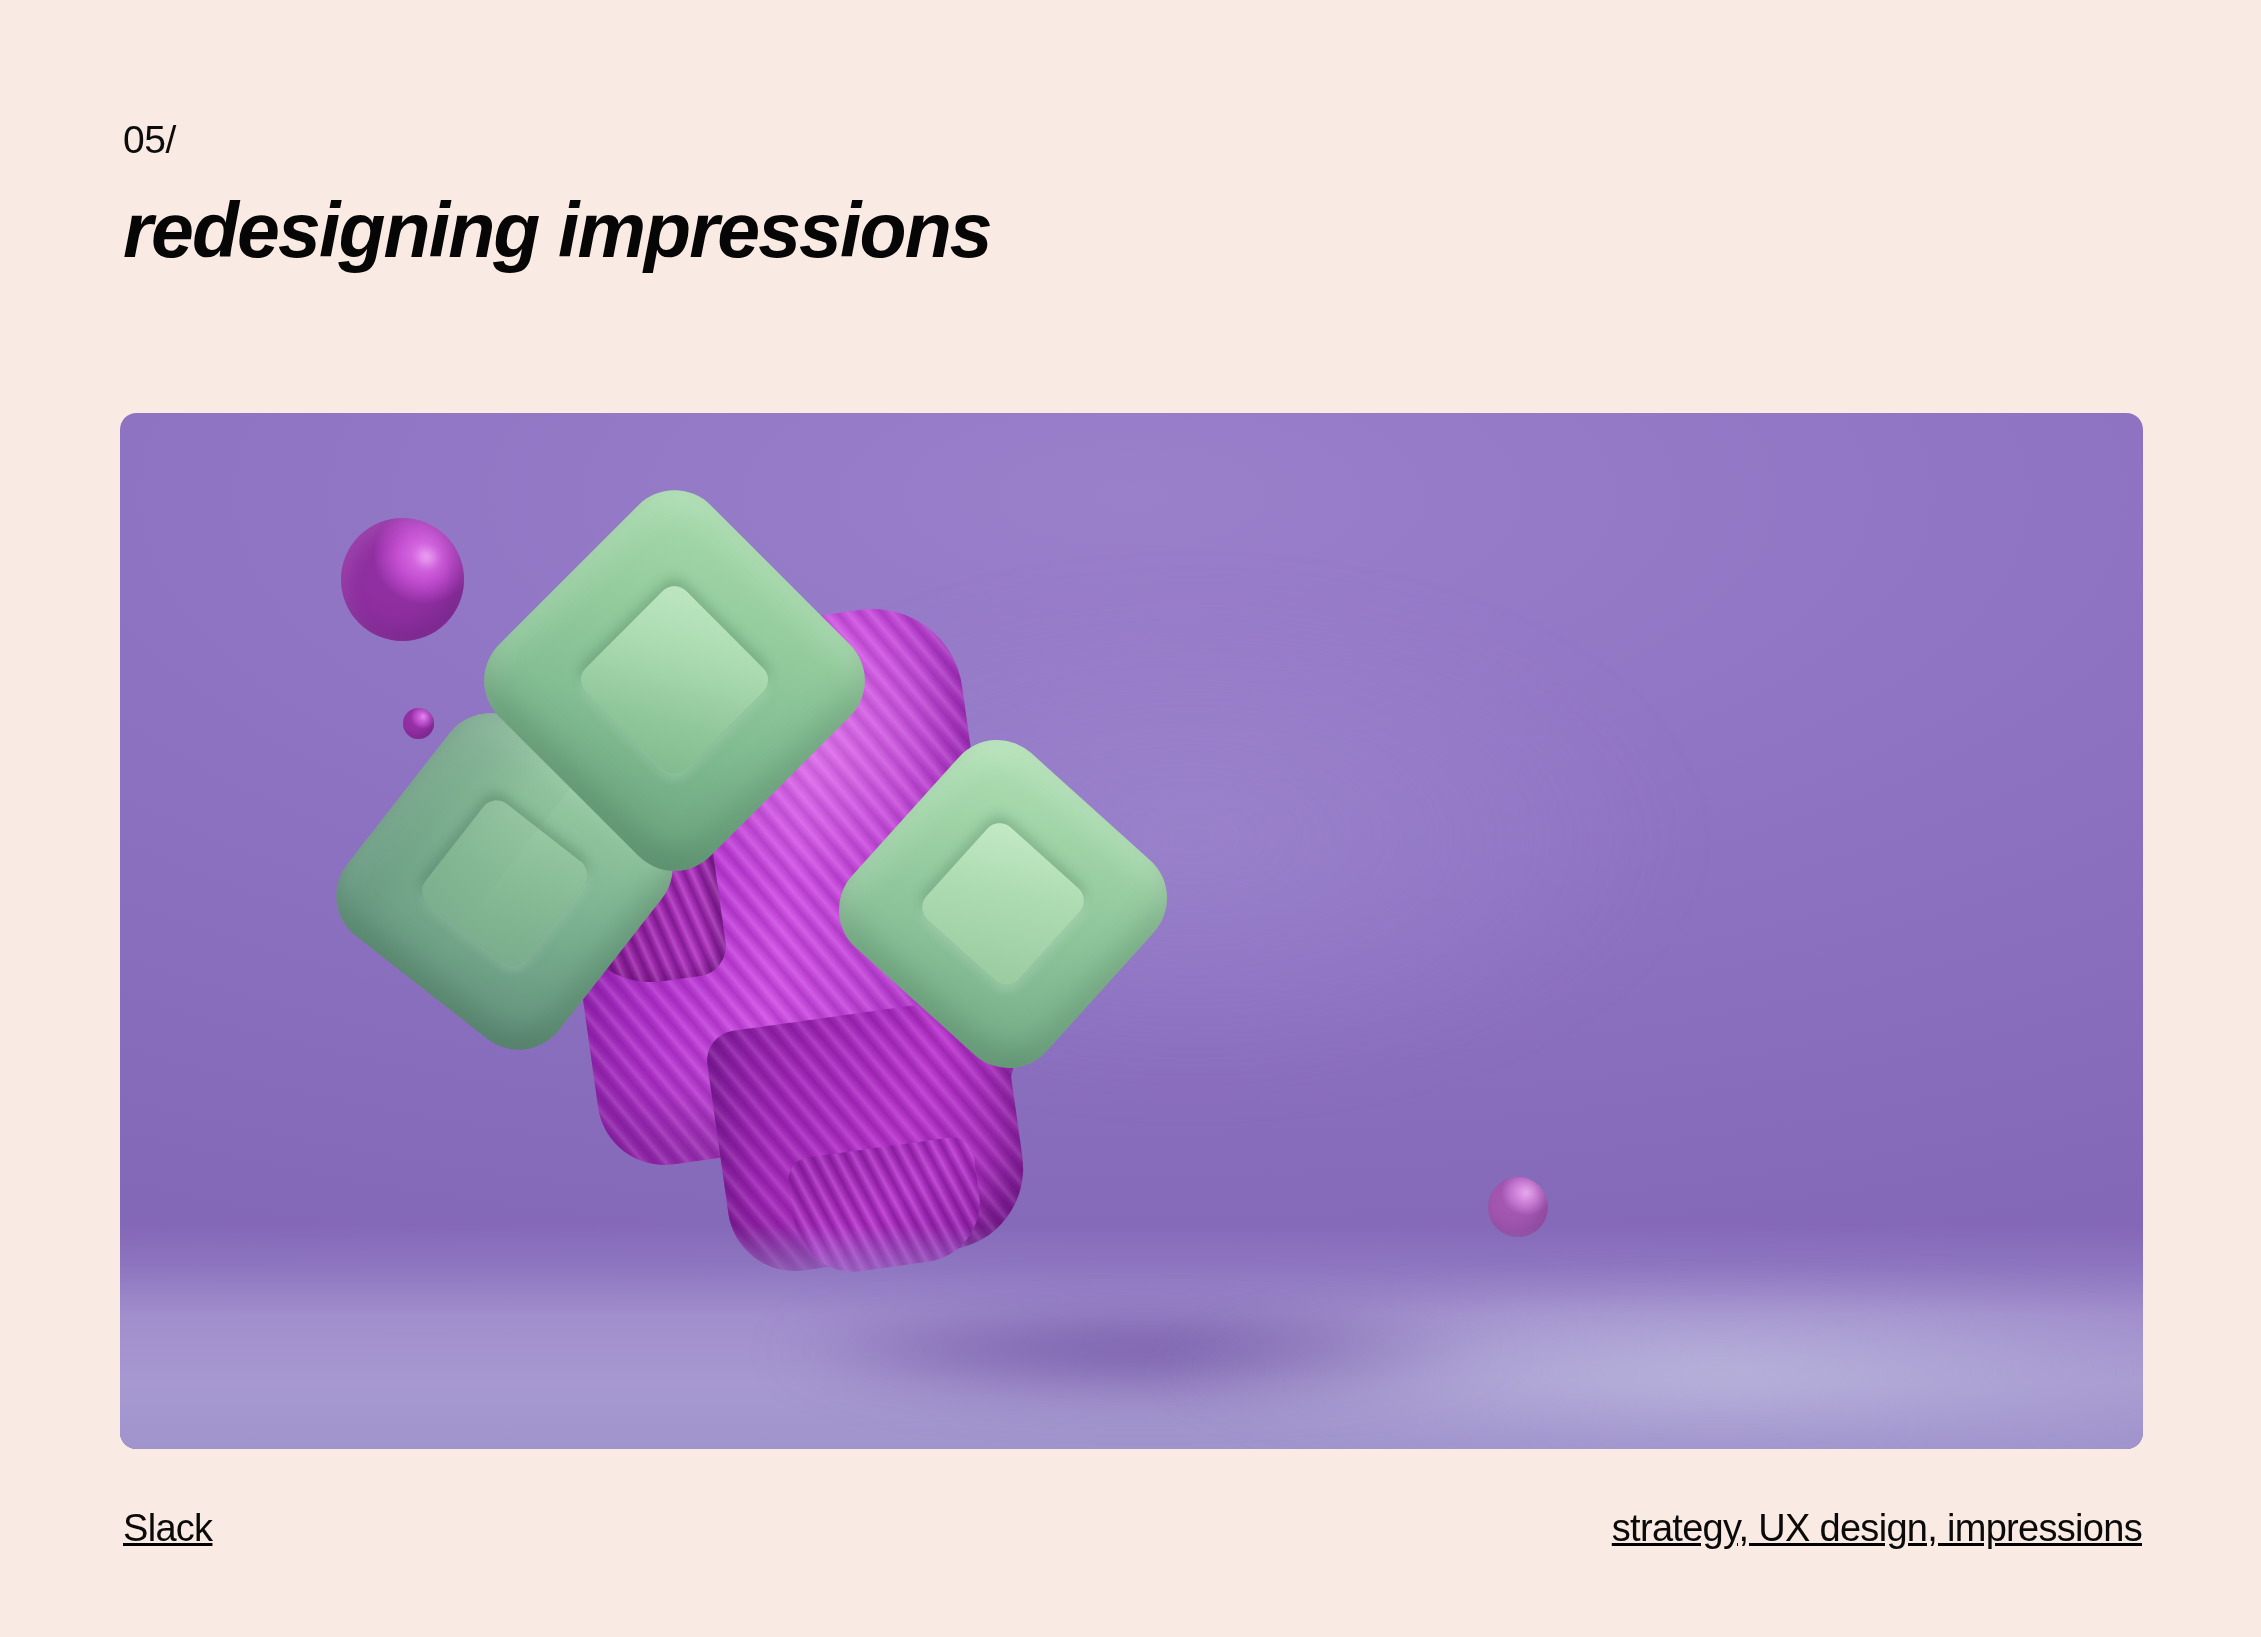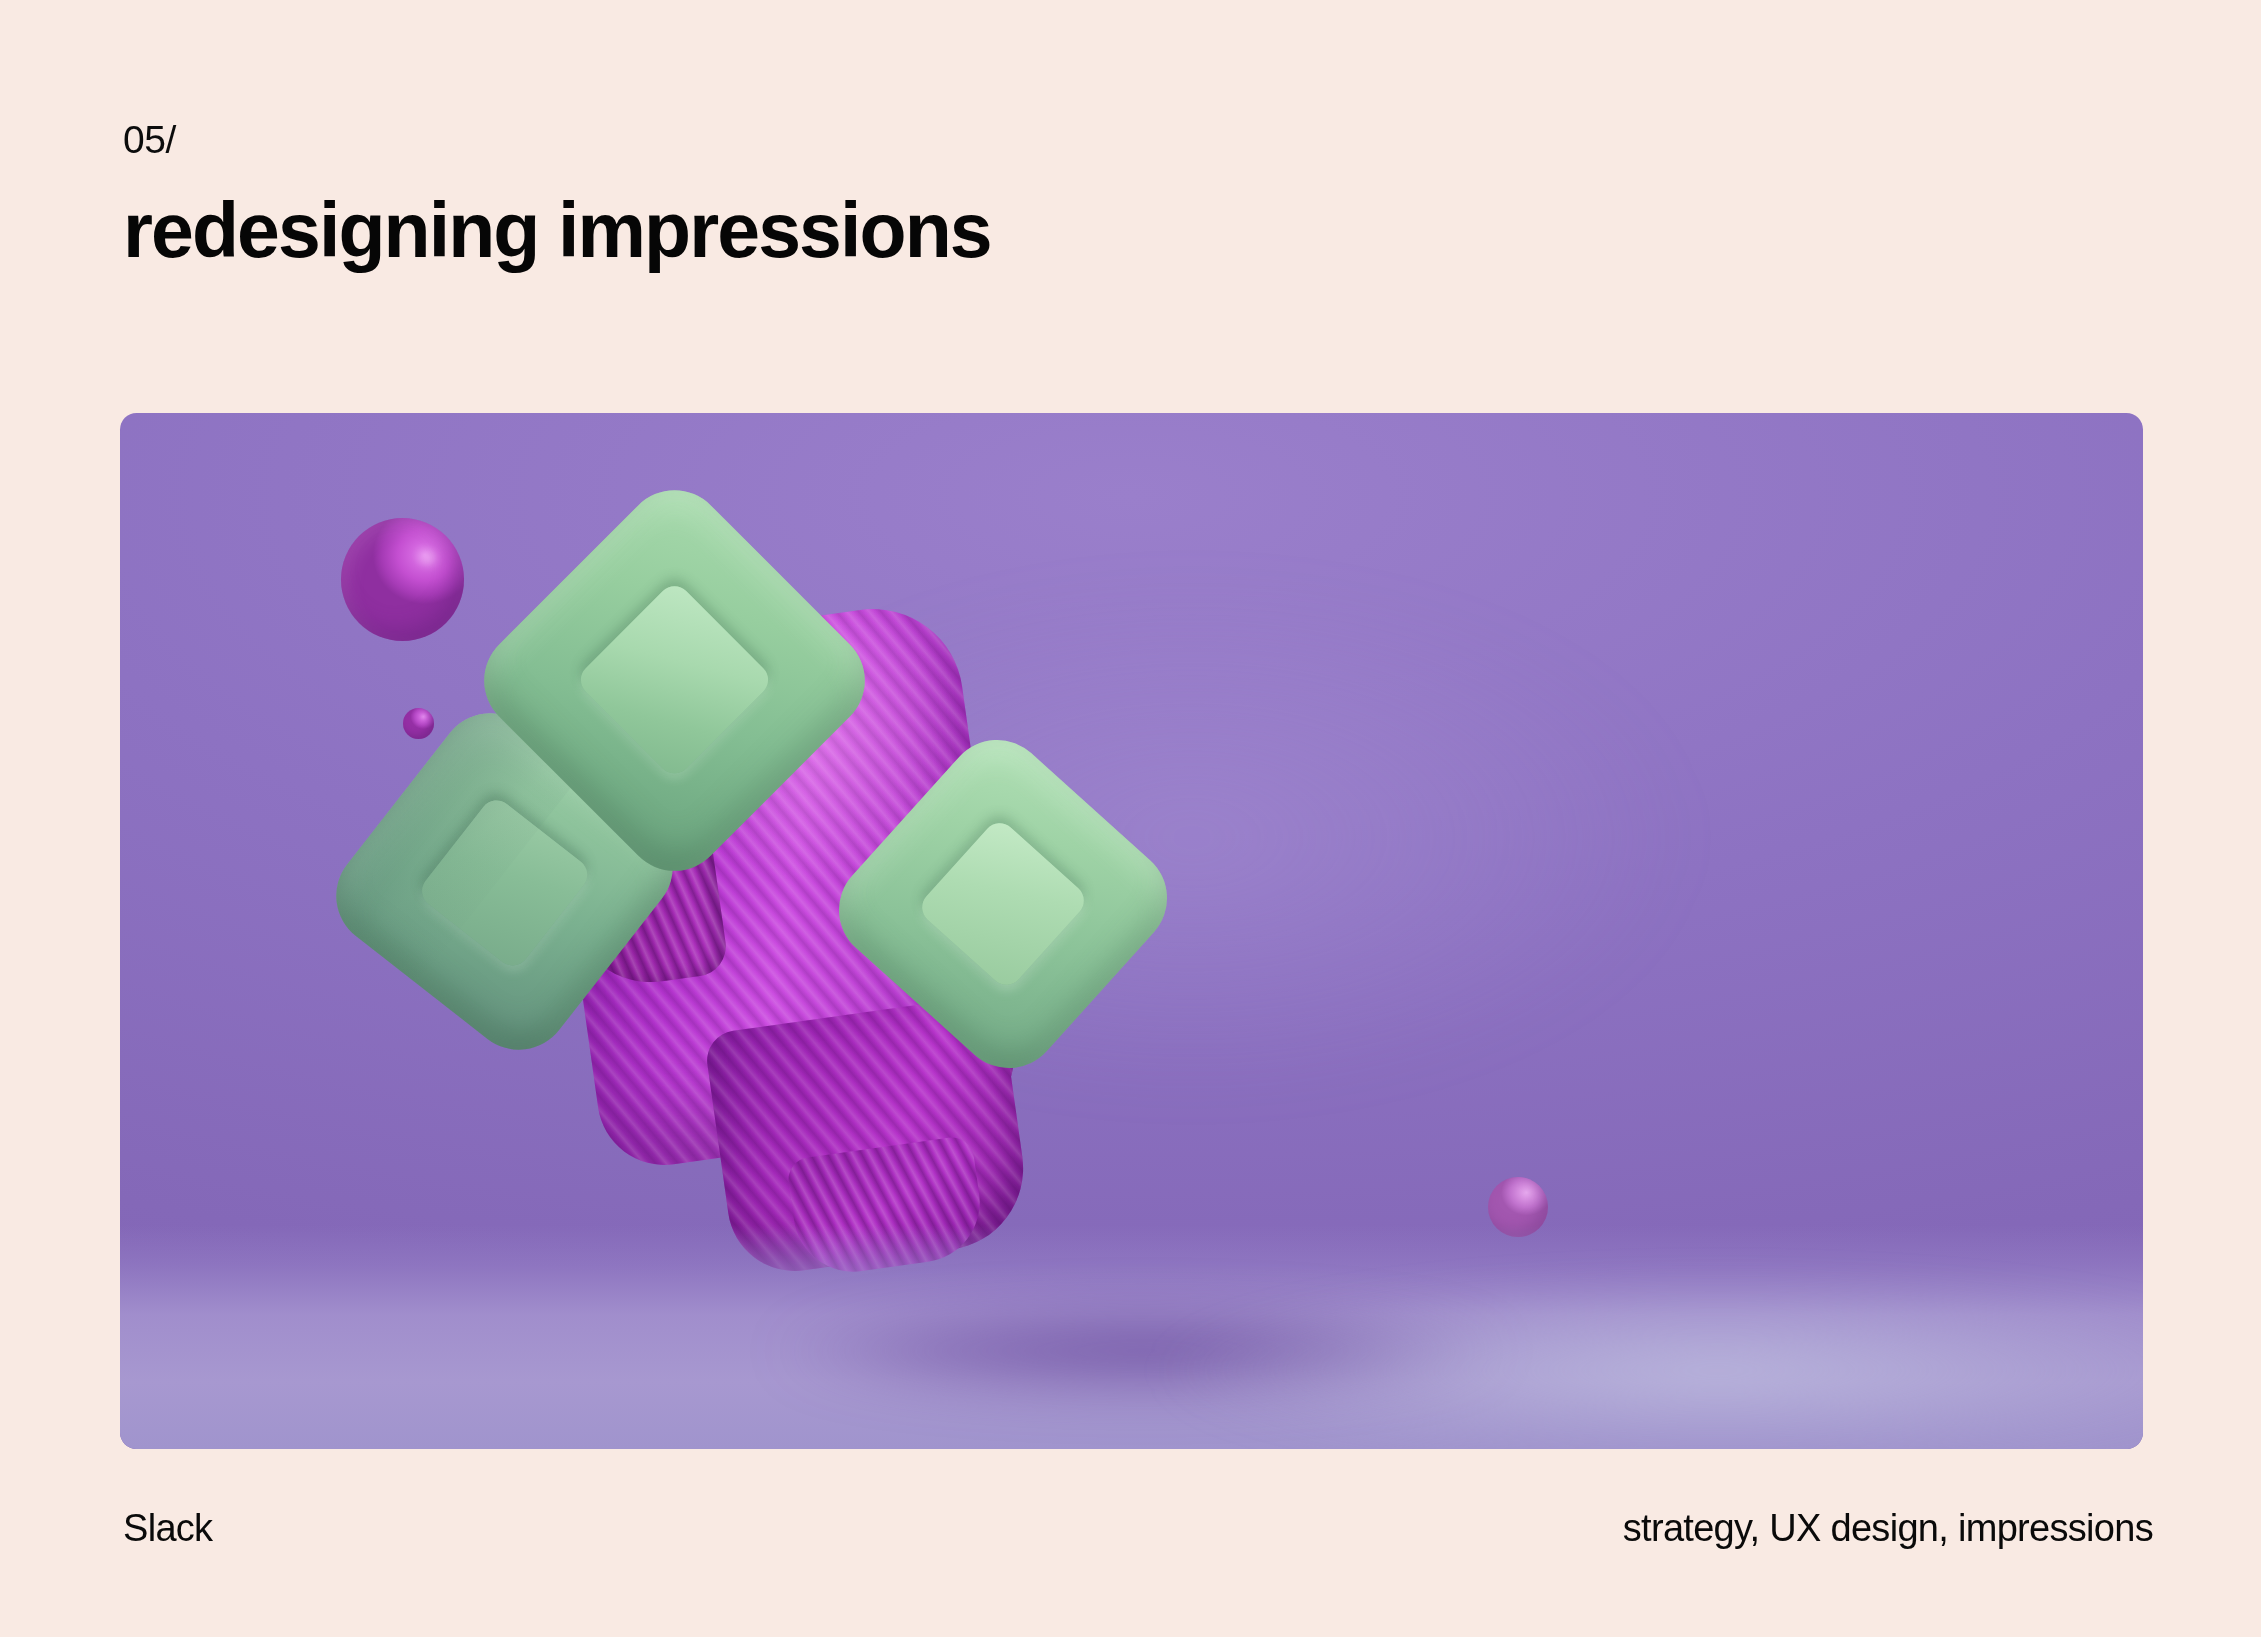--- a/index.html
+++ b/index.html
@@ -38,20 +38,21 @@
     margin: 0 0 33px 0;
   }
   .slide-title {
     font-size: 77px;
     font-weight: 700;
     letter-spacing: -1.9px;
     color: #060606;
     line-height: 1.0;
     margin: 0;
     white-space: nowrap;
+    font-style: italic;
   }
 
   
   .media-panel {
     position: absolute;
     left: 120px;
     top: 413px;
     width: 2023px;
     height: 1036px;
     border-radius: 16.5px;
@@ -330,25 +331,26 @@
     width: 124px; height: 124px;
     background: linear-gradient(150deg, #C4EAC6 0%, #AEDCB2 42%, #99CB9F 100%);
     box-shadow: -5.2px -5.2px 12px rgba(48,92,66,0.26),
                  3.7px 3.7px 10.5px rgba(238,255,238,0.26);
   }
 
   
   .footer {
     position: absolute;
     left: 123px;
-    right: 108px;
+    right: 119px;
     top: 1509px;
     display: flex;
     align-items: center;
     justify-content: space-between;
+    text-decoration: underline;
   }
   .footer-client,
   .footer-services {
     font-size: 38px;
     font-weight: 400;
     letter-spacing: -0.7px;
     color: #0A0A0A;
     line-height: 1.0;
     white-space: nowrap;
   }

